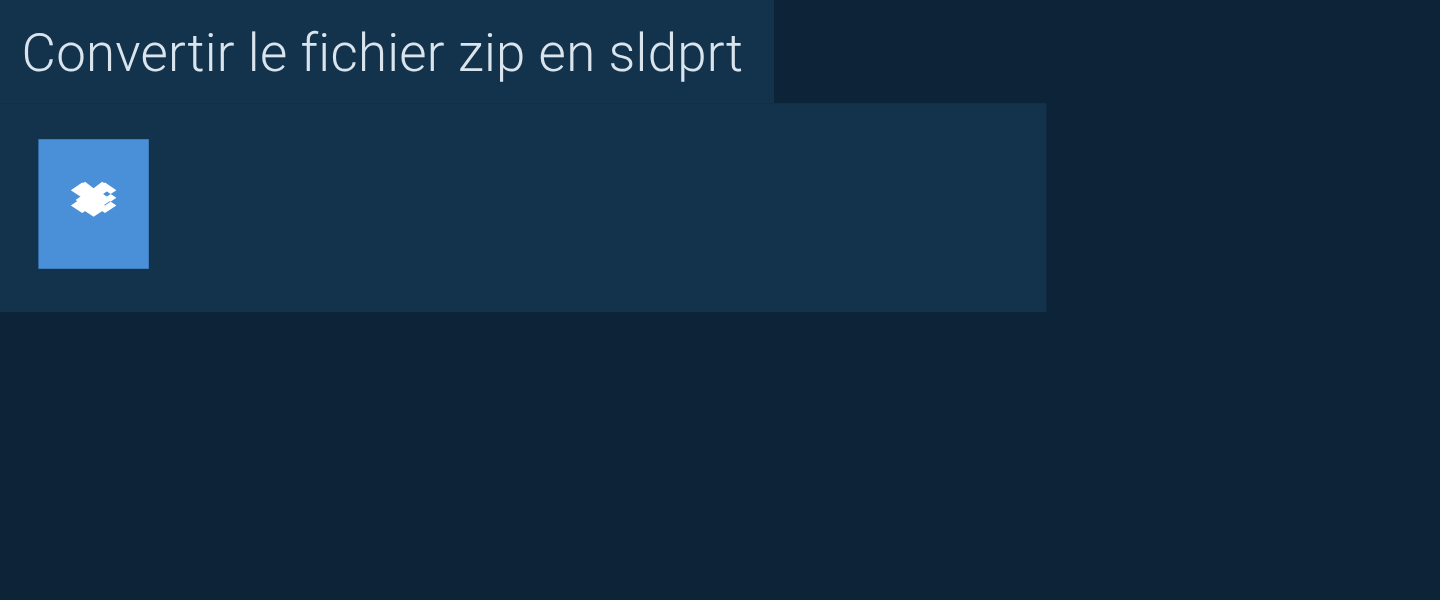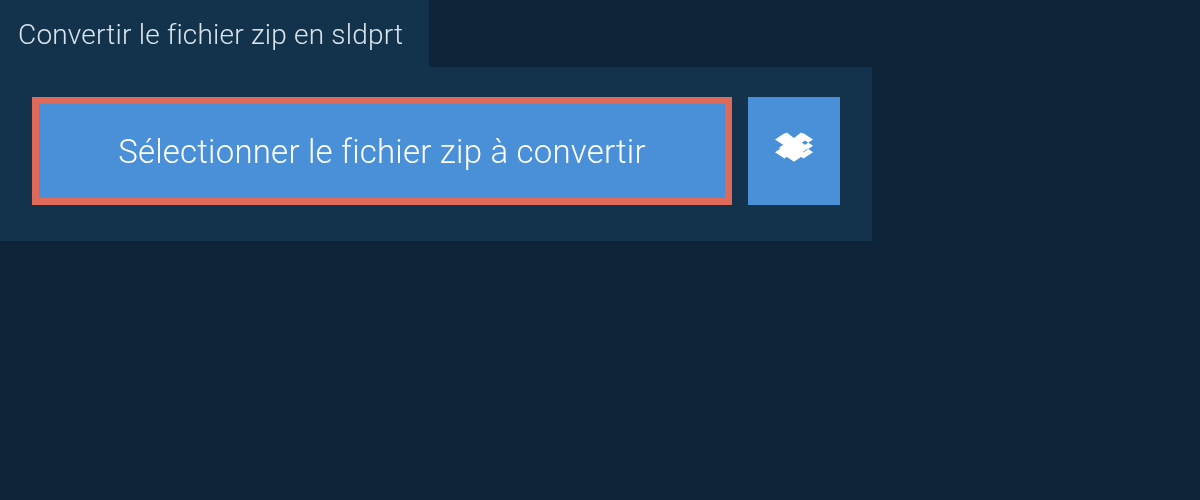--- a/index.html
+++ b/index.html
@@ -18,21 +18,21 @@
     .panel {
       background: #13324c;
       width: 872px;
       margin: 0;
     }
     .title-tab {
       display: inline-block;
       background: #13324c;
       padding: 18px 26px 16px 18px;
       color: #d9e4ed;
-      font-size: 28px;
+      font-size: 44px;
       font-weight: 300;
       letter-spacing: 0.2px;
     }
     .upload-row {
       display: flex;
       align-items: stretch;
       padding: 30px 32px 36px 32px;
       gap: 16px;
     }
     .select-button {
@@ -70,23 +70,20 @@
 <body>
 
 
 
 <div class="title-tab">
   <span>Convertir le fichier zip en sldprt</span>
 </div>
 
 <div class="panel">
   <div class="upload-row">
-    <div class="select-button">
-      <span>Sélectionner le fichier zip à convertir</span>
-    </div>
     <div class="dropbox-button">
       <span>
         <svg viewBox="0 0 24 24" xmlns="http://www.w3.org/2000/svg">
           <path d="M6 2L0 6l6 4-6 4 6 4 6-4 6 4 6-4-6-4 6-4-6-4-6 4-6-4zm6 8l6-4 6 4-6 4-6-4zm-6 6l6 4 6-4-6-4-6 4z"></path>
           <path d="M7.5 1.5 L12 5 L16.5 1.5 L21.5 4.8 L17 8 L21.5 11.2 L16.5 14.5 L12 11 L7.5 14.5 L2.5 11.2 L7 8 L2.5 4.8 Z M12 11 L7 8 L12 5 L17 8 Z" fill="#ffffff"></path>
         </svg>
       </span>
     </div>
   </div>
 </div>

